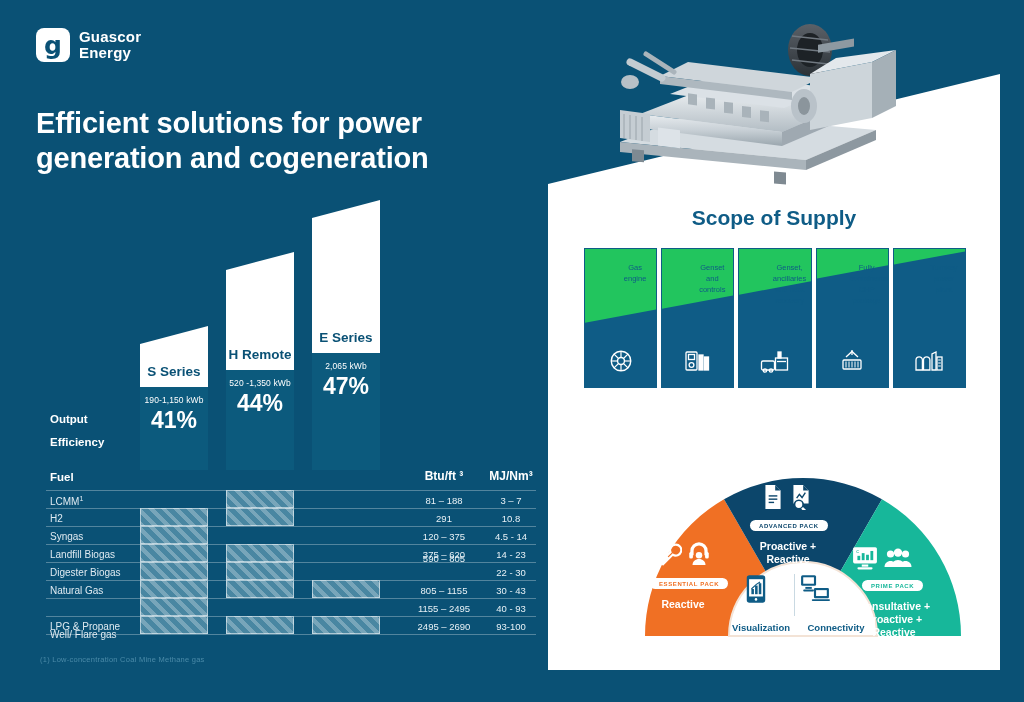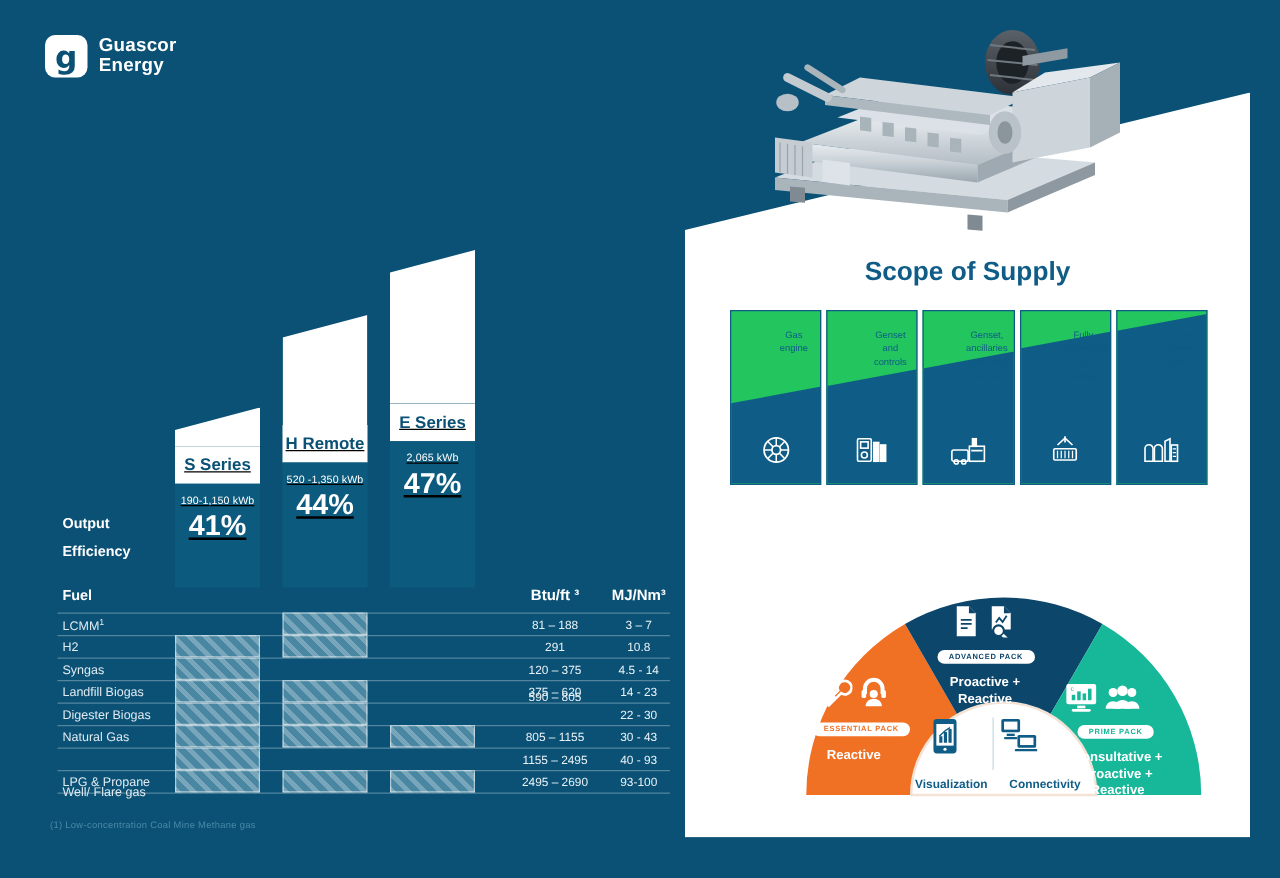--- a/index.html
+++ b/index.html
@@ -23,21 +23,21 @@
 
   
   #headline {
     position: absolute; left: 36px; top: 106px; width: 430px;
     color: #ffffff; font-size: 29px; font-weight: bold; line-height: 1.22;
     letter-spacing: -0.2px;
   }
 
   
   #chart { position: absolute; left: 36px; top: 180px; width: 490px; height: 475px; }
-  .bar-col { position: absolute; width: 68px; text-decoration: underline; }
+  .bar-col { position: absolute; width: 68px; }
   .bar-top { width: 100%; background: #ffffff; }
   .bar-label {
     background: #ffffff; color: #0a5175; font-size: 13.5px; font-weight: bold;
     text-align: center; padding: 7px 0 8px 0;
   }
   .bar-body { background: #0c5a7d; width: 100%; }
   .bar-kw { color: #ffffff; font-size: 8.5px; text-align: center; padding-top: 8px; letter-spacing: .1px; }
   .bar-eff { color: #ffffff; font-size: 23px; font-weight: bold; text-align: center; padding-top: 2px; }
 
   
@@ -109,20 +109,21 @@
 <div id="stage">
 
   <div id="logo">
     <div id="logo-mark">g</div>
     <div id="logo-text">
       <div>Guascor</div>
       <div>Energy</div>
     </div>
   </div>
 
+  <div id="headline">Efficient solutions for power generation and cogeneration</div>
 
   <div id="chart">
       <div class="bar-col" style="left: 104px; top: 146px;">
         <div class="bar-top" style="height: 31px; clip-path: polygon(0px 18px, 100% 0px, 100% 100%, 0px 100%);"></div>
         <div class="bar-label">S Series</div>
         <div class="bar-body" style="height: 83px;">
           <div class="bar-kw">190-1,150 kWb</div>
           <div class="bar-eff">41%</div>
         </div>
       </div>

